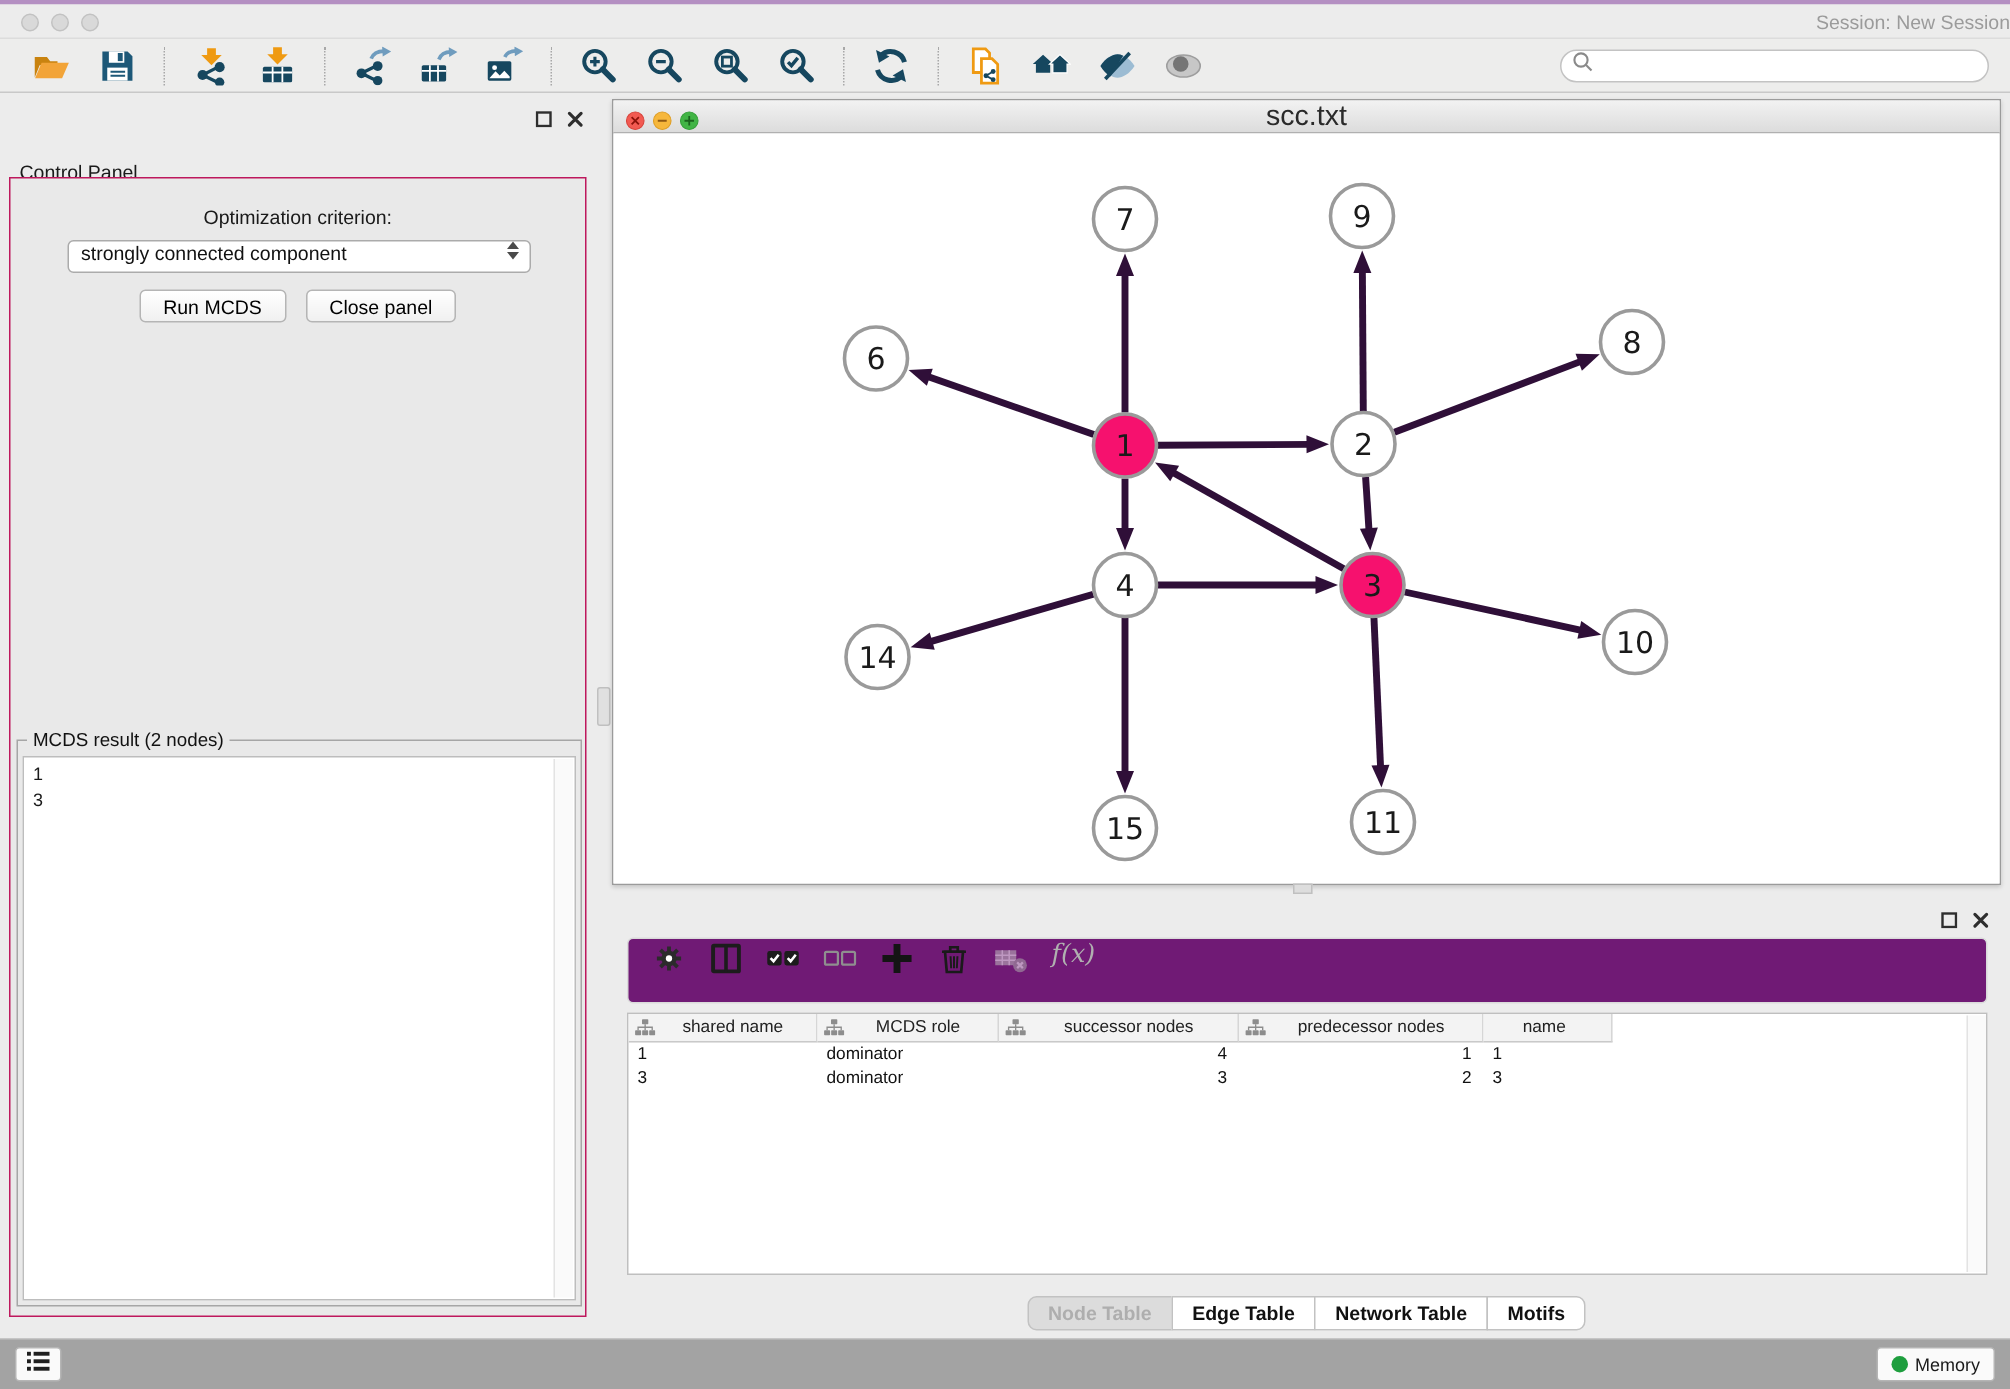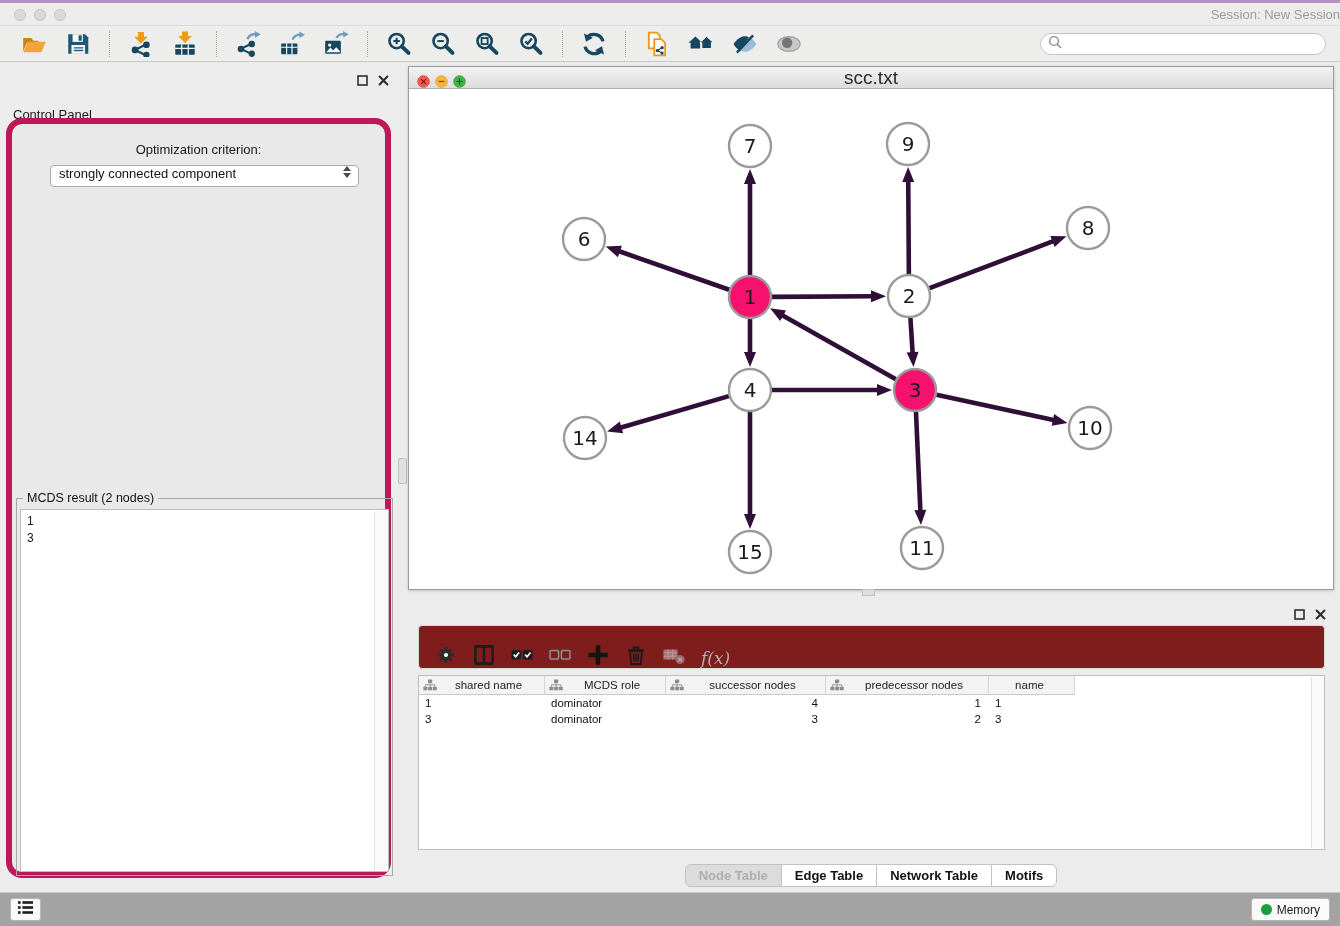--- a/index.html
+++ b/index.html
@@ -28,21 +28,21 @@
   .panel-head{position:relative;height:30px;}
   .panel-head .ph-title{position:absolute;left:13px;top:9px;font-size:13px;color:#1a1a1a;margin-top:36px;}
   .ph-icons{position:absolute;right:8px;top:10px;display:flex;gap:10px;align-items:center;}
   .cp-tabs{position:absolute;left:0;top:34px;width:100%;display:flex;justify-content:center;}
   .cp-tab{height:22px;line-height:20px;padding:0 13px;background:#fff;border:1px solid #bfbfbf;
           margin-left:-1px;font-weight:700;font-size:13px;color:#111;cursor:default;}
   .cp-tab:first-child{border-radius:4px 0 0 4px;margin-left:0;}
   .cp-tab:last-child{border-radius:0 4px 4px 0;}
   .cp-tab.sel{background:#e3e3e3;color:#bcbcbc;}
   .cp-body{position:absolute;left:6px;top:56px;width:385px;height:760px;background:#e9e9e9;
-           border:6px solid #be185d;border-radius:16px;}
+           border:1px solid #be185d;border-radius:0;}
   .opt-label{position:absolute;left:0;top:18px;width:100%;text-align:center;font-size:13px;}
   .combo{position:absolute;left:38px;top:41px;width:309px;height:22px;background:#fff;
          border:1px solid #ababab;border-radius:4px;display:flex;align-items:flex-start;}
   .combo .txt{flex:1;padding-left:8px;font-size:13px;color:#111;}
   .combo .stp{width:16px;display:flex;flex-direction:column;align-items:center;gap:2px;margin-right:3px;}
   .tri-up{width:0;height:0;border-left:4px solid transparent;border-right:4px solid transparent;border-bottom:5px solid #4a4a4a;}
   .tri-dn{width:0;height:0;border-left:4px solid transparent;border-right:4px solid transparent;border-top:5px solid #4a4a4a;}
   .btn-row{position:absolute;left:0;top:74px;width:100%;display:flex;justify-content:center;gap:13px;}
   .btn{height:22px;padding:0 15px;background:linear-gradient(#ffffff,#f0f0f0);border:1px solid #b5b5b5;
        border-radius:4px;font-size:13px;display:inline-flex;align-items:center;font-family:"Liberation Sans",sans-serif;}
@@ -57,22 +57,22 @@
   .h-split-handle{position:absolute;left:862px;top:589px;width:13px;height:7px;background:#ddd;border:1px solid #c0c0c0;}
   
   .netwin{position:absolute;left:408px;top:66px;width:926px;height:524px;background:#fff;
           border:1px solid #9b9b9b;box-shadow:0 1px 3px rgba(0,0,0,.18);}
   .net-titlebar{height:22px;background:linear-gradient(#f2f2f2,#dcdcdc);border-bottom:1px solid #b0b0b0;
                 position:relative;display:flex;align-items:center;justify-content:center;font-size:19px;color:#2a2a2a;}
   .lights{position:absolute;left:8px;top:4px;display:flex;gap:5px;}
   .net-canvas{position:relative;width:924px;height:500px;background:#fff;overflow:hidden;}
   
   .table-panel{position:absolute;left:408px;top:596px;width:926px;height:292px;background:#ececec;}
-  .tp-toolbar{position:absolute;left:10px;top:29px;width:907px;height:44px;background:#7f1d1d;
-              border:1px solid #dadada;border-radius:4px;display:flex;align-items:flex-end;padding-left:14px;}
+  .tp-toolbar{position:absolute;left:10px;top:29px;width:907px;height:44px;background:#701a75;
+              border:1px solid #dadada;border-radius:4px;display:flex;align-items:flex-start;padding-left:14px;}
   .tp-btn{width:26px;height:26px;margin-right:12px;display:flex;align-items:center;justify-content:center;}
   .tp-btn.disabled{opacity:.55;}
   .fx{font-family:"DejaVu Serif",serif;font-style:italic;font-size:17px;color:#b0b0b0;margin-left:2px;}
   .tbl{position:absolute;left:10px;top:79px;width:907px;height:175px;background:#fff;border:1px solid #bfbfbf;overflow:hidden;}
   .thead{display:flex;}
   .th{height:19px;background:#f3f3f3;border-right:1px solid #d6d6d6;border-bottom:1px solid #c9c9c9;
       display:flex;align-items:center;font-size:11.5px;color:#222;}
   .th-ico{margin-left:4px;display:flex;}
   .th-lb{flex:1;text-align:center;padding-right:4px;}
   .tr{display:flex;height:16px;align-items:center;font-size:11.5px;color:#111;}
@@ -262,20 +262,24 @@
     </div>
     <div class="cp-body">
       <div class="opt-label">Optimization criterion:</div>
       <div class="combo">
         <span class="txt">strongly connected component</span>
         <span class="stp">
             <span class="tri-up"></span>
             <span class="tri-dn"></span>
           </span>
       </div>
+      <div class="btn-row">
+        <button class="btn">Run MCDS</button>
+        <button class="btn">Close panel</button>
+      </div>
       <div class="fieldset">
         <span class="legend">MCDS result (2 nodes)</span>
         <div class="resultbox">
           <div class="result-text">1
 3</div>
           <div class="result-scroll"></div>
         </div>
       </div>
     </div>
   </div>

